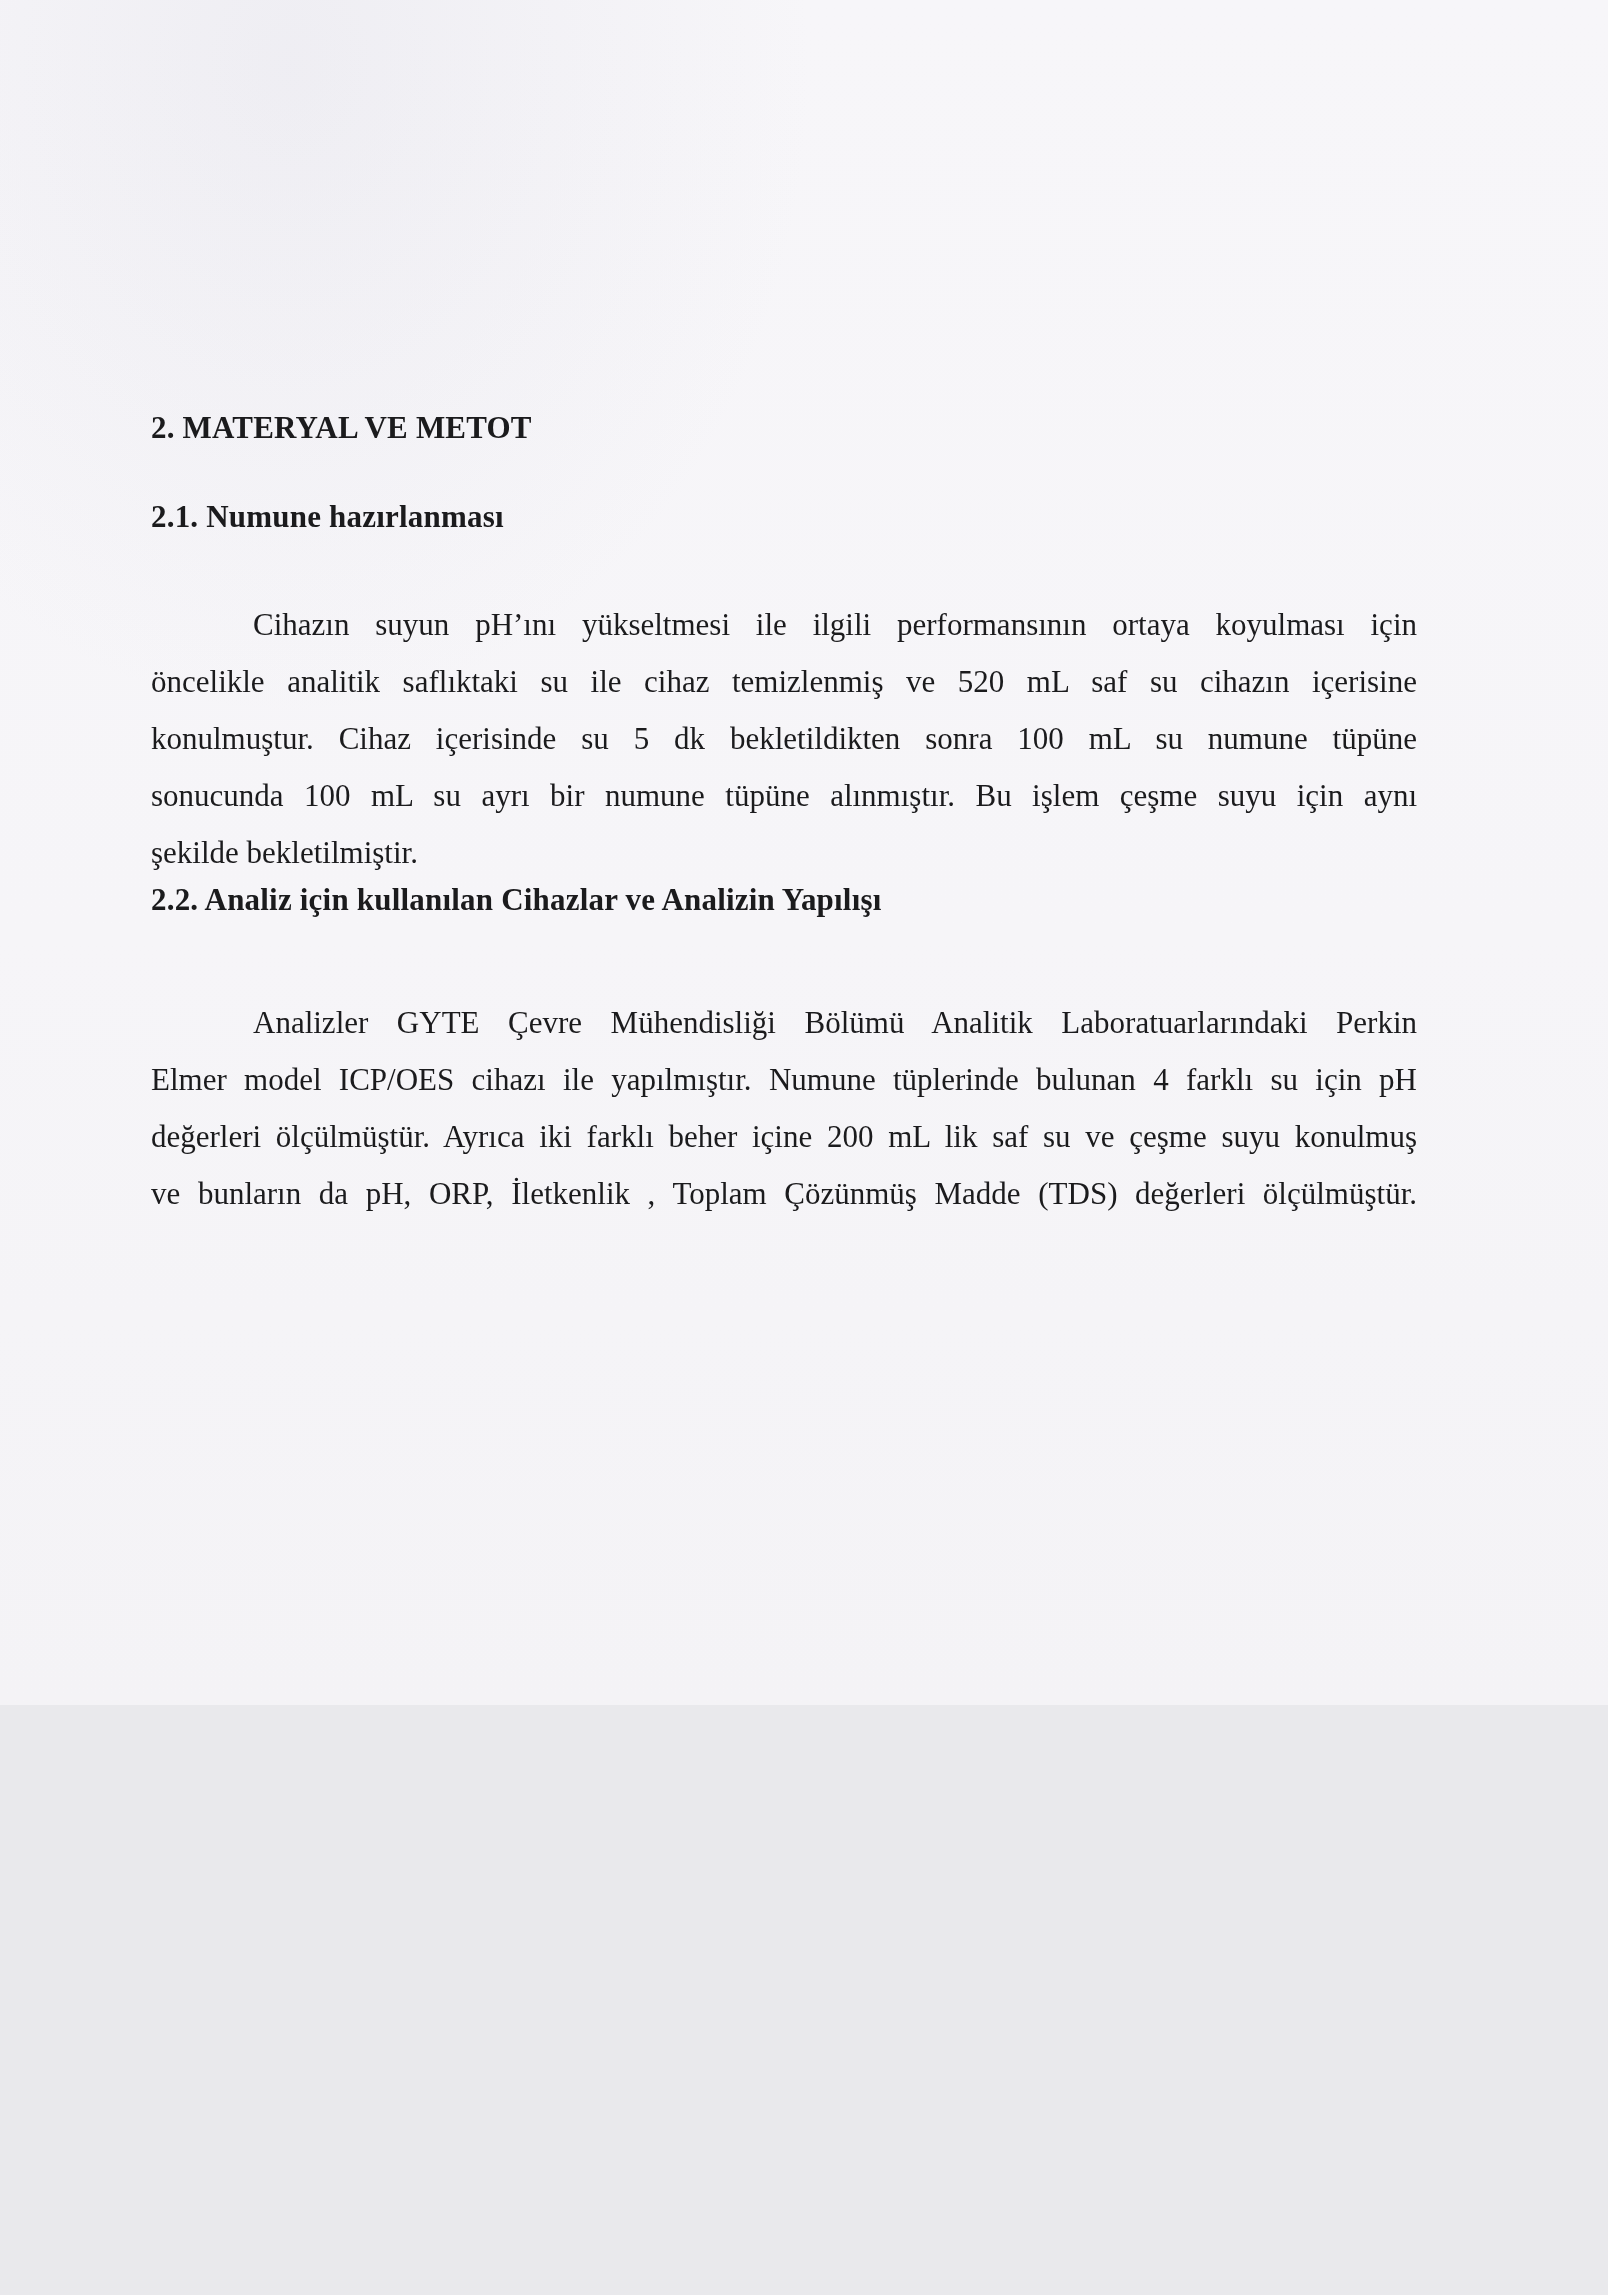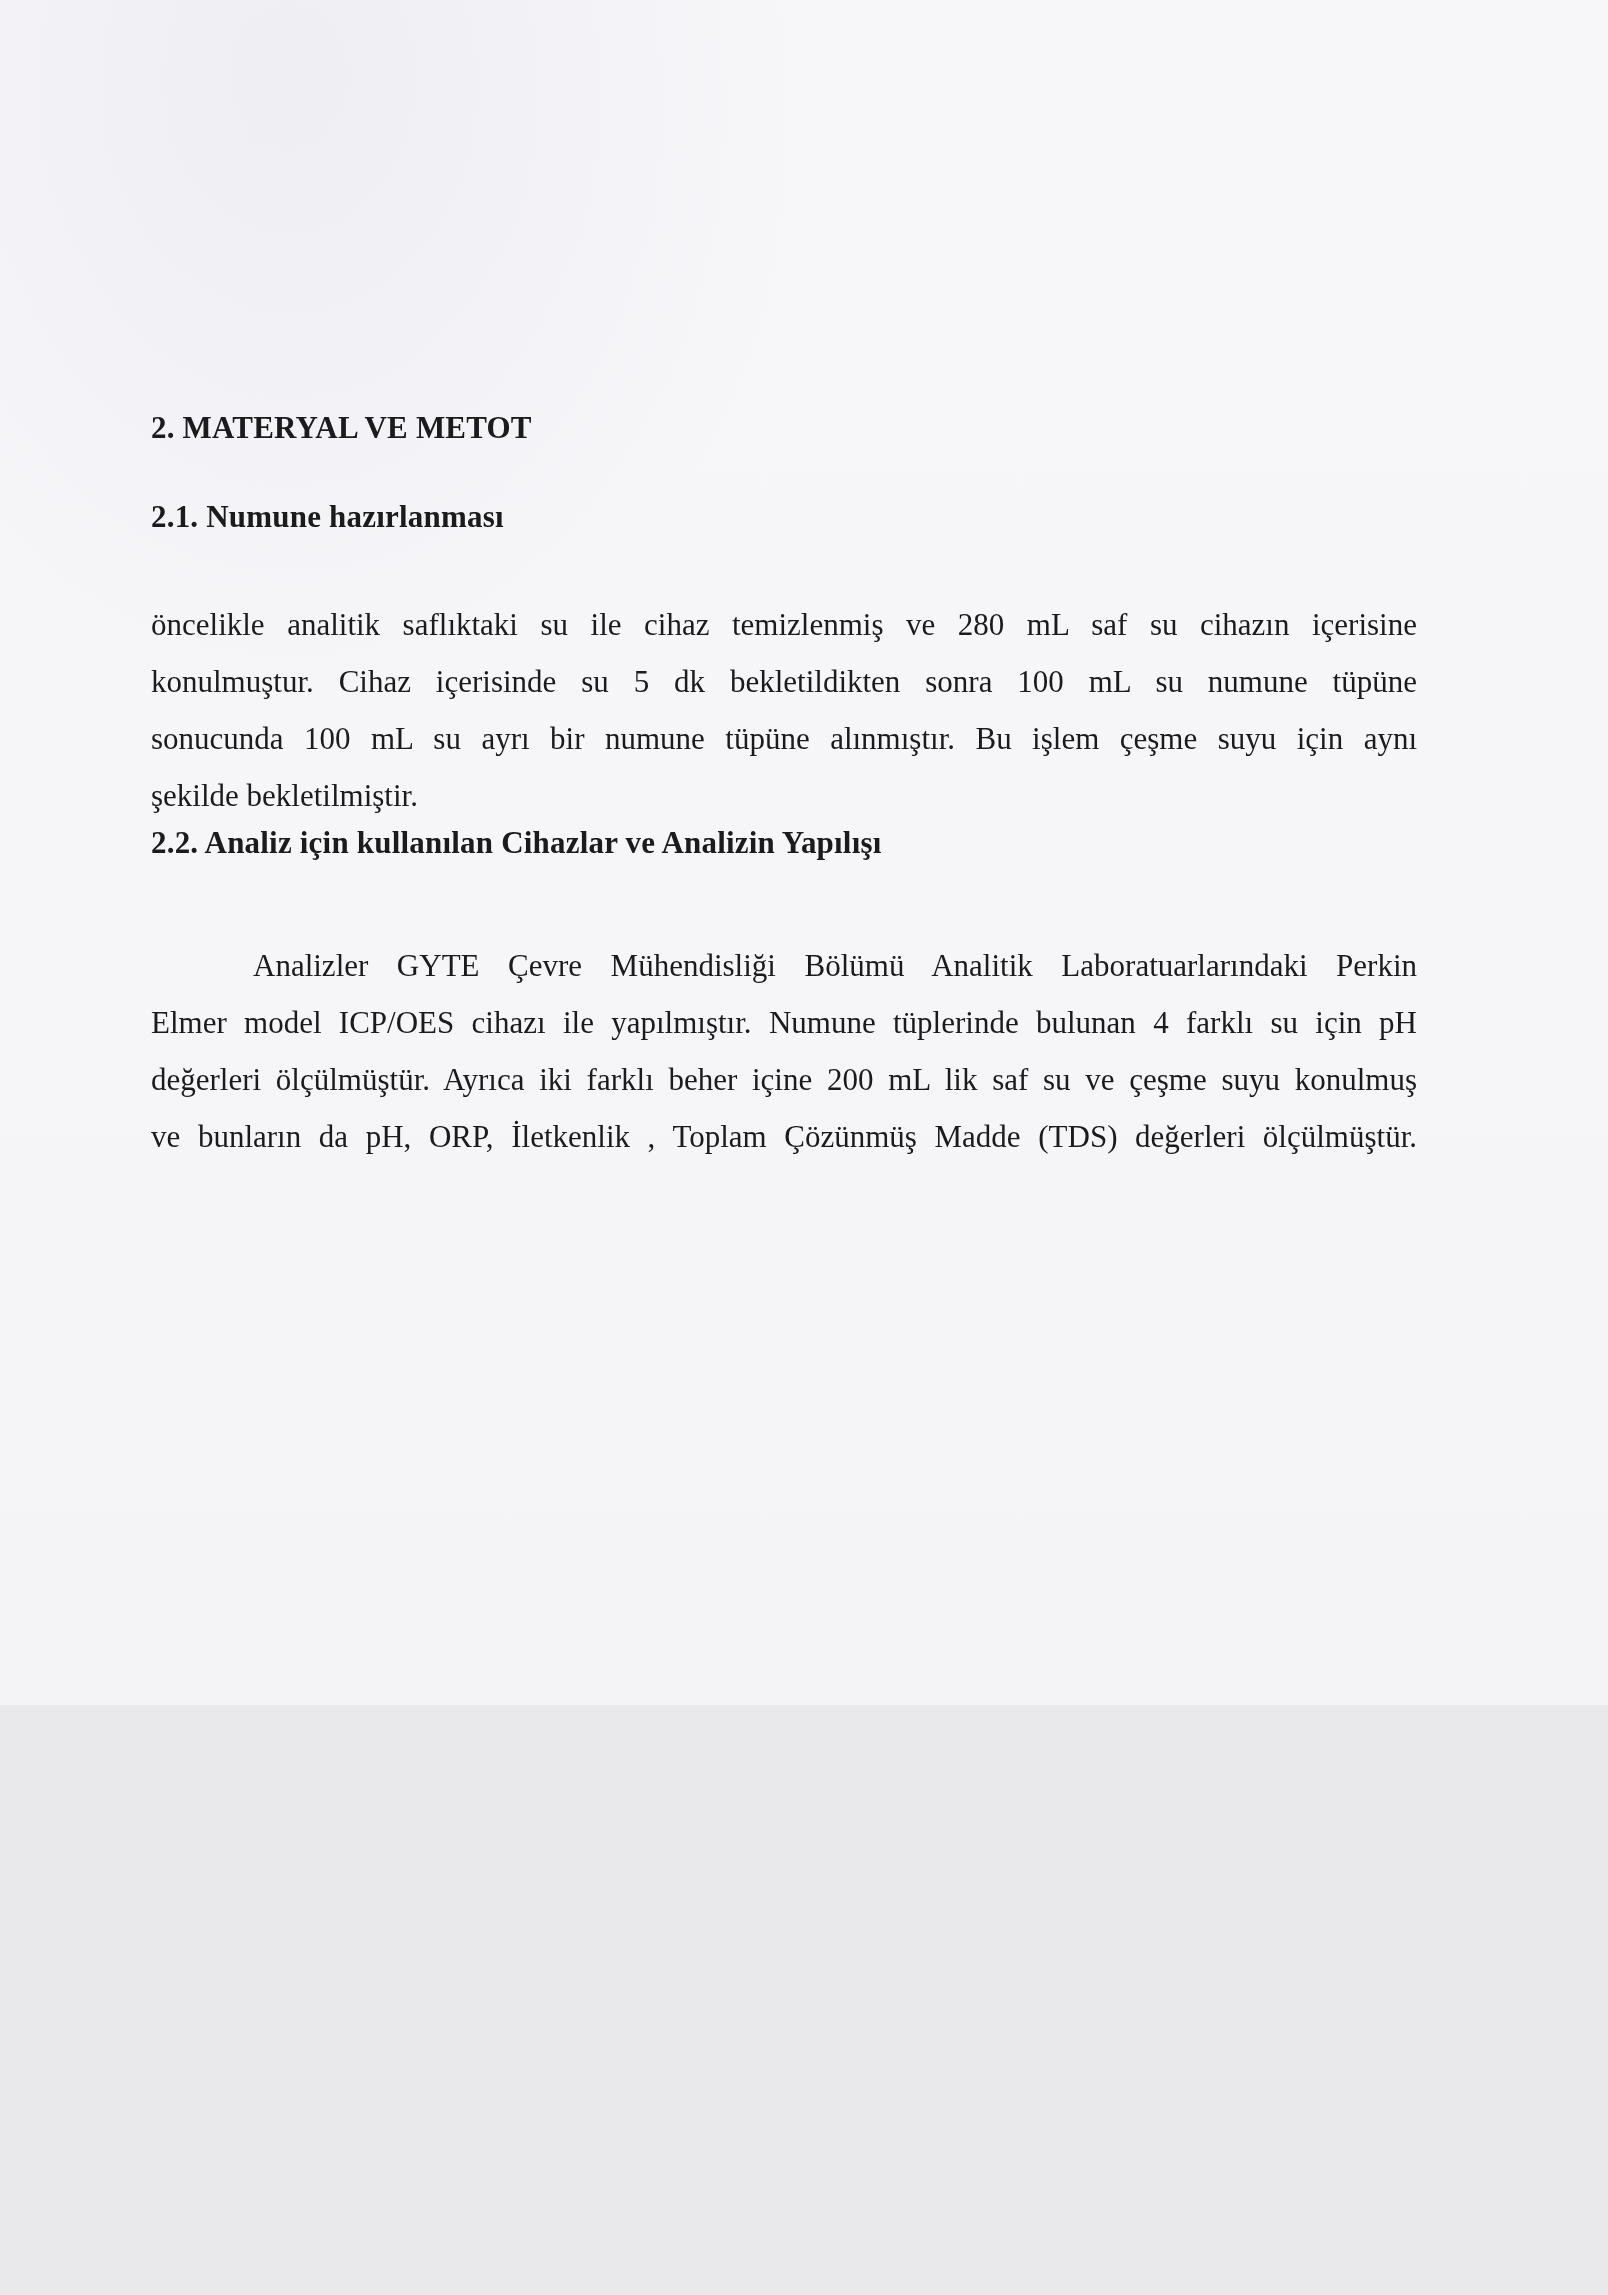--- a/index.html
+++ b/index.html
@@ -69,21 +69,22 @@
 <body>
 
 <div class="page">
   <div class="content">
 
     <div class="heading heading-1">2. MATERYAL VE METOT</div>
 
     <div class="heading heading-2-1">2.1. Numune hazırlanması</div>
 
     <div class="paragraph paragraph-1">
-      <div class="line">öncelikle analitik saflıktaki su ile cihaz temizlenmiş ve 280 mL saf su cihazın içerisine</div>
+      <div class="line first">Cihazın suyun pH’ını yükseltmesi ile ilgili performansının ortaya koyulması için</div>
+      <div class="line">öncelikle analitik saflıktaki su ile cihaz temizlenmiş ve 520 mL saf su cihazın içerisine</div>
       <div class="line">konulmuştur. Cihaz içerisinde su 5 dk bekletildikten sonra 100 mL su numune tüpüne</div>
       <div class="line">sonucunda 100 mL su ayrı bir numune tüpüne alınmıştır. Bu işlem çeşme suyu için aynı</div>
       <div class="line last">şekilde bekletilmiştir.</div>
     </div>
 
     <div class="heading heading-2-2">2.2. Analiz için kullanılan Cihazlar ve Analizin Yapılışı</div>
 
     <div class="paragraph paragraph-2">
       <div class="line first">Analizler GYTE Çevre Mühendisliği Bölümü Analitik Laboratuarlarındaki Perkin</div>
       <div class="line">Elmer model ICP/OES cihazı ile yapılmıştır. Numune tüplerinde bulunan 4 farklı su için pH</div>

